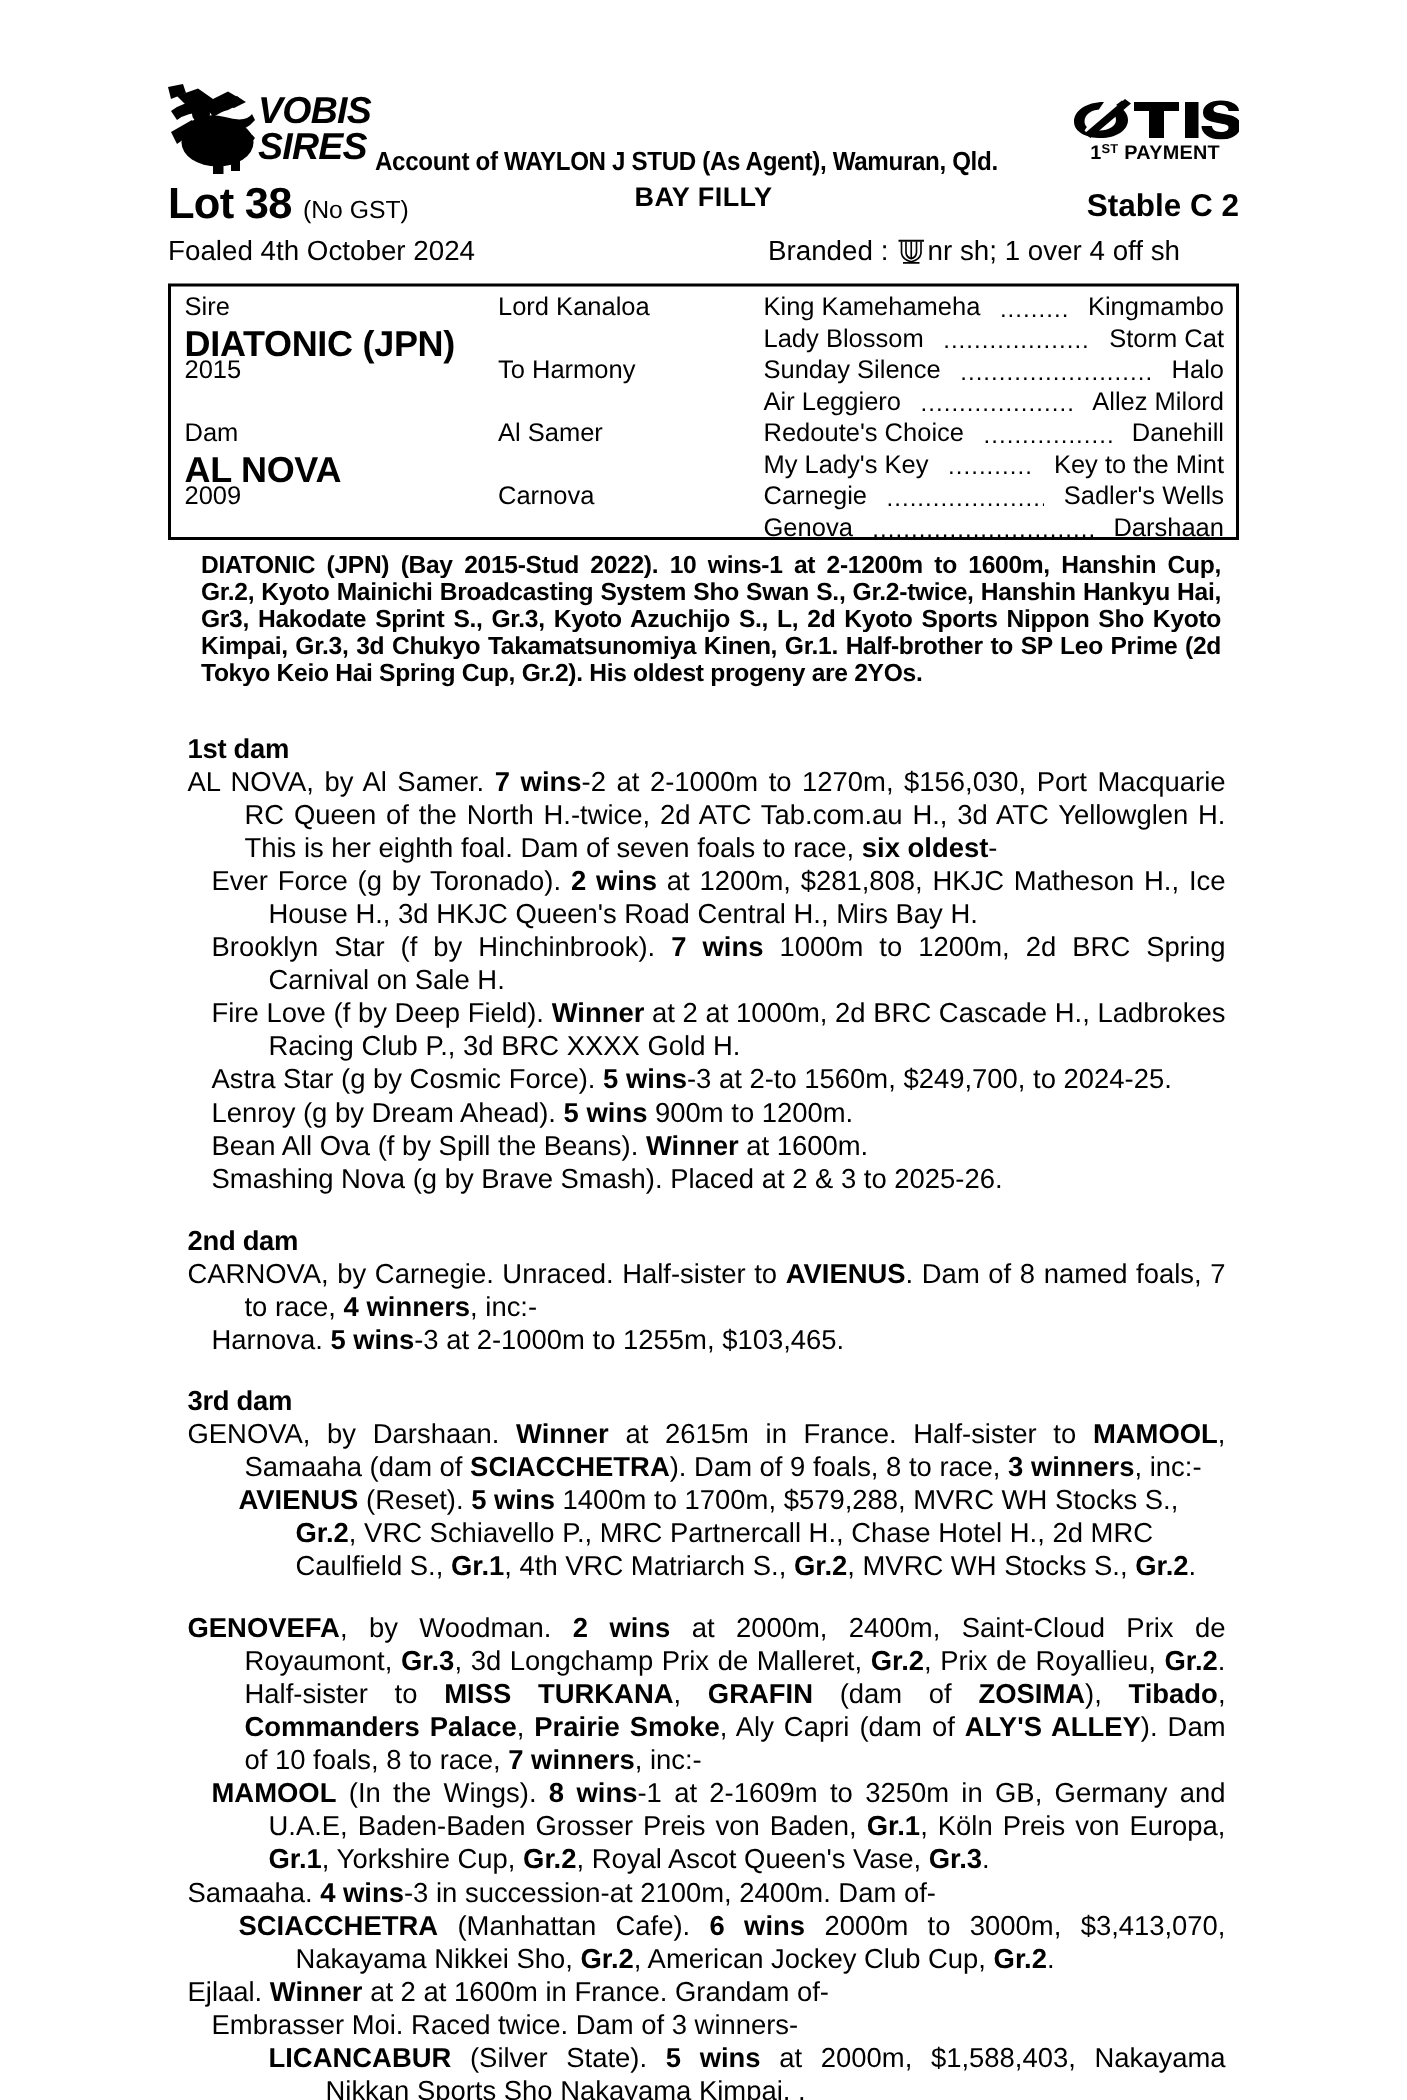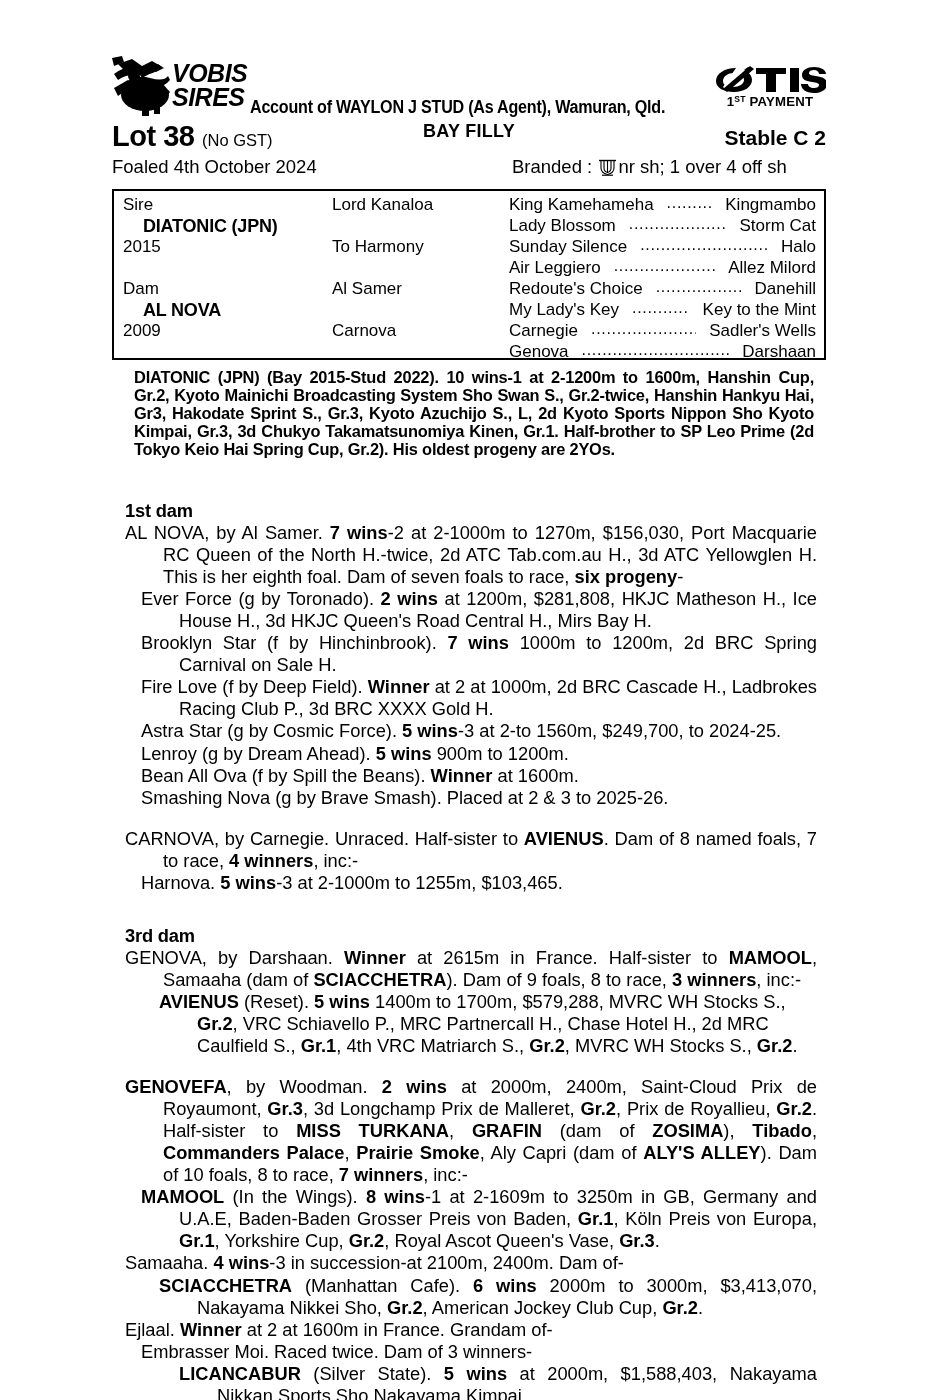--- a/index.html
+++ b/index.html
@@ -166,37 +166,36 @@
     font-size: 17px;
   }
   .c1 {
     position: absolute;
     left: 9px;
     top: 0px;
     white-space: nowrap;
   }
   .c1.bold {
     font-weight: bold;
-    font-size: 18px;
+    font-size: 24px;
     letter-spacing: -0.2px;
-    margin-left: 20px;
   }
   .c2 {
     position: absolute;
     left: 218px;
     top: 0px;
     white-space: nowrap;
   }
   .c3 {
     position: absolute;
     left: 395px;
     top: 0px;
     right: 8px;
     display: flex;
-    align-items: flex-start;
+    align-items: flex-end;
     white-space: nowrap;
     gap: 12px;
   }
   .c3 .gp-left { flex: 0 0 auto; }
   .c3 .gp-dots {
     flex: 1 1 auto;
     overflow: hidden;
     white-space: nowrap;
     letter-spacing: 0.7px;
     margin: 0 1px;
@@ -225,21 +224,21 @@
     left: 125px;
     top: 488px;
     width: 692px;
     font-size: 18.3px;
     line-height: 22.05px;
   }
   .dam-head {
     font-weight: bold;
     font-size: 18.3px;
     letter-spacing: -0.2px;
-    margin-top: 12px;
+    margin-top: 0px;
   }
   .gap { height: 19px; }
   .p1 { padding-left: 38px; text-indent: -38px; }
   .p2 { padding-left: 54px; text-indent: -38px; }
   .p3 { padding-left: 72px; text-indent: -38px; }
   .p4 { padding-left: 92px; text-indent: -38px; }
 
   .just { text-align: justify; text-justify: inter-word; }
   b { font-weight: bold; }
 </style>
@@ -392,33 +391,34 @@
           </span>
         </div>
       </div>
   </div>
 
   <div class="blurb">DIATONIC (JPN) (Bay 2015-Stud 2022). 10 wins-1 at 2-1200m to 1600m, Hanshin Cup, Gr.2, Kyoto Mainichi Broadcasting System Sho Swan S., Gr.2-twice, Hanshin Hankyu Hai, Gr3, Hakodate Sprint S., Gr.3, Kyoto Azuchijo S., L, 2d Kyoto Sports Nippon Sho Kyoto Kimpai, Gr.3, 3d Chukyo Takamatsunomiya Kinen, Gr.1. Half-brother to SP Leo Prime (2d Tokyo Keio Hai Spring Cup, Gr.2). His oldest progeny are 2YOs.</div>
 
   <div class="narrative">
 
     <div class="dam-head">1st dam</div>
-    <div class="p1 just">AL NOVA, by Al Samer. <b>7 wins</b>-2 at 2-1000m to 1270m, $156,030, Port Macquarie RC Queen of the North H.-twice, 2d ATC Tab.com.au H., 3d ATC Yellowglen H. This is her eighth foal. Dam of seven foals to race, <b>six progeny</b>-</div>
+    <div class="p1 just">AL NOVA, by Al Samer. <b>7 wins</b>-2 at 2-1000m to 1270m, $156,030, Port Macquarie RC Queen of the North H.-twice, 2d ATC Tab.com.au H., 3d ATC Yellowglen H. This is her eighth foal. Dam of seven foals to race, <b>six oldest</b>-</div>
     <div id="first-dam-progeny">
         <div class="p2 just">Ever Force (g by Toronado). <b>2 wins</b> at 1200m, $281,808, HKJC Matheson H., Ice House H., 3d HKJC Queen's Road Central H., Mirs Bay H.</div>
         <div class="p2 just">Brooklyn Star (f by Hinchinbrook). <b>7 wins</b> 1000m to 1200m, 2d BRC Spring Carnival on Sale H.</div>
         <div class="p2 just">Fire Love (f by Deep Field). <b>Winner</b> at 2 at 1000m, 2d BRC Cascade H., Ladbrokes Racing Club P., 3d BRC XXXX Gold H.</div>
         <div class="p2 just">Astra Star (g by Cosmic Force). <b>5 wins</b>-3 at 2-to 1560m, $249,700, to 2024-25.</div>
         <div class="p2 just">Lenroy (g by Dream Ahead). <b>5 wins</b> 900m to 1200m.</div>
         <div class="p2 just">Bean All Ova (f by Spill the Beans). <b>Winner</b> at 1600m.</div>
         <div class="p2">Smashing Nova (g by Brave Smash). Placed at 2 &amp; 3 to 2025-26.</div>
       </div>
 
     <div class="gap"></div>
 
+    <div class="dam-head">2nd dam</div>
     <div class="p1 just">CARNOVA, by Carnegie. Unraced. Half-sister to <b>AVIENUS</b>. Dam of 8 named foals, 7 to race, <b>4 winners</b>, inc:-</div>
     <div id="second-dam-progeny">
         <div class="p2">Harnova. <b>5 wins</b>-3 at 2-1000m to 1255m, $103,465.</div>
       </div>
 
     <div class="gap"></div>
 
     <div class="dam-head">3rd dam</div>
     <div class="p1 just">GENOVA, by Darshaan. <b>Winner</b> at 2615m in France. Half-sister to <b>MAMOOL</b>, Samaaha (dam of <b>SCIACCHETRA</b>). Dam of 9 foals, 8 to race, <b>3 winners</b>, inc:-</div>
     <div id="third-dam-progeny">

